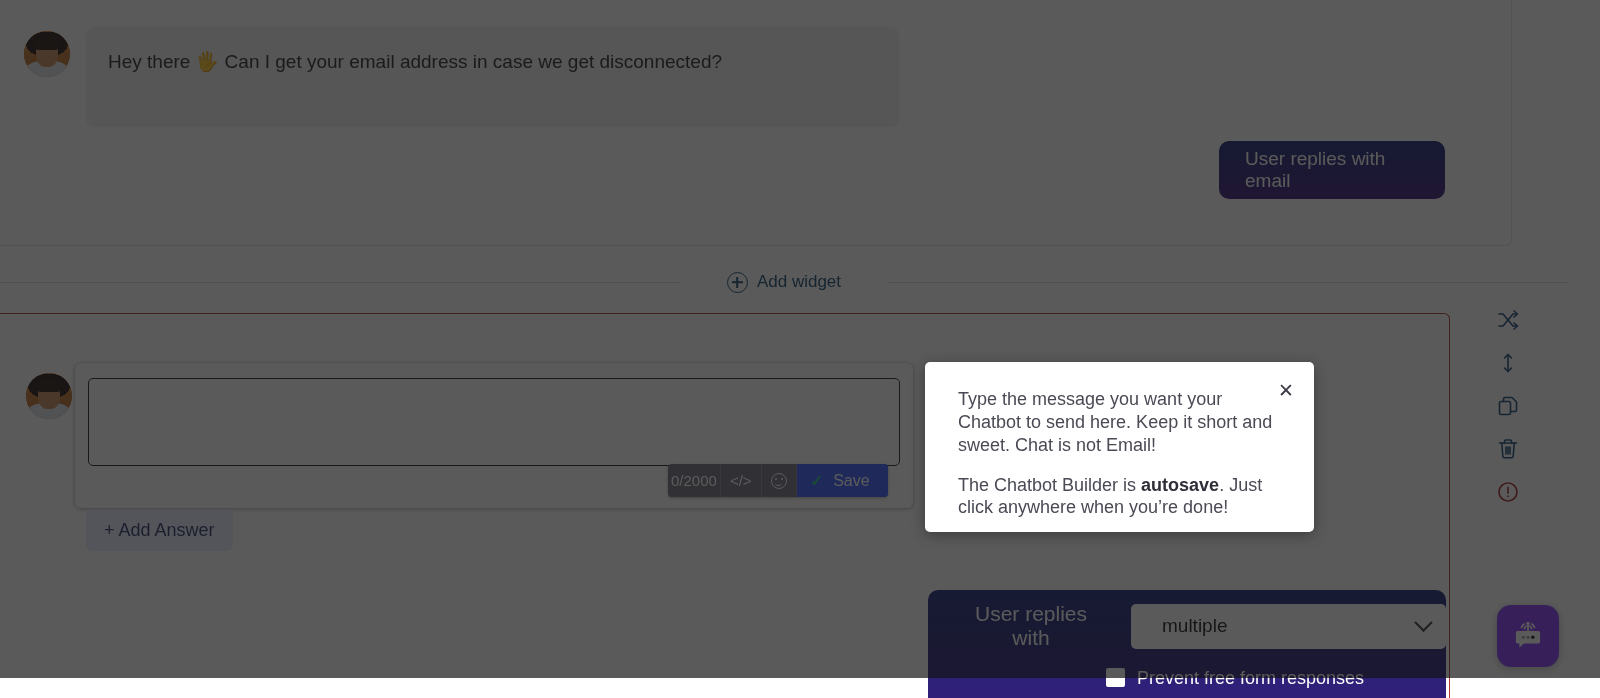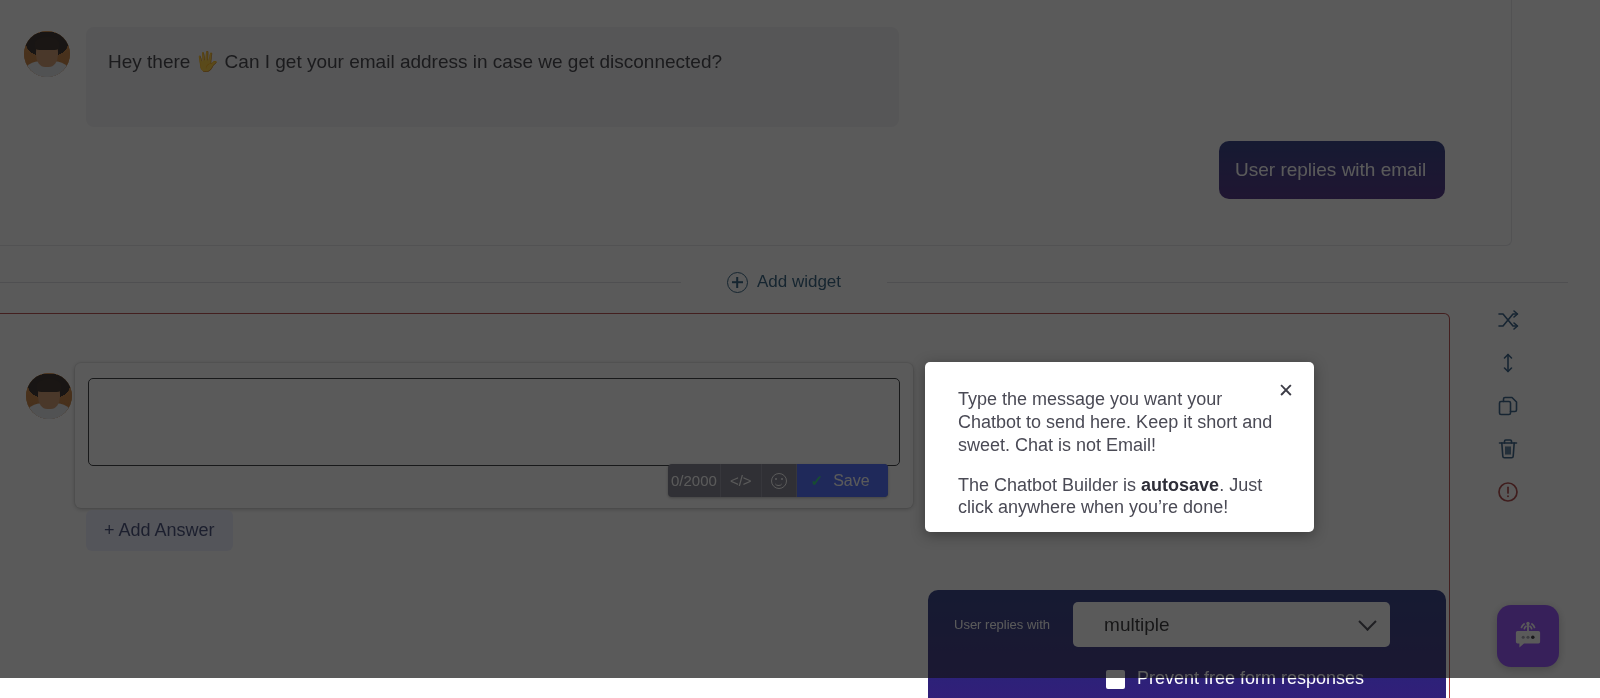--- a/index.html
+++ b/index.html
@@ -72,21 +72,21 @@
     line-height: 1.35;
     padding: 22px 22px;
   }
 
   .pill-reply {
     position: absolute;
     border-radius: 10px;
     color: #ffffff;
     font-size: 19px;
     display: flex; align-items: center;
-    padding: 0 16px;
+    padding: 0 26px;
     background: linear-gradient(180deg, #1b2a7a 0%, #3c1a78 100%);
   }
 
   
   .addwidget-row {
     position: absolute;
     left: 0; top: 268px; width: 1568px; height: 28px;
     display: flex; align-items: center; justify-content: center;
     gap: 12px;
   }
@@ -209,42 +209,42 @@
     left: 928px; top: 590px;
     width: 518px; height: 160px;
     background: linear-gradient(180deg, #1b2a7a 0%, #3c1a78 100%);
     border-radius: 10px;
     color: #ffffff;
   }
   .rp-row {
     position: absolute; left: 26px; top: 12px;
     display: flex; align-items: center; gap: 23px;
   }
-  .rp-label { font-size: 13px; color: #ffffff; text-align: center; }
+  .rp-label { font-size: 21px; color: #ffffff; text-align: center; }
   .rp-select {
     position: relative;
     width: 317px; height: 45px;
     background: #ffffff;
     border-radius: 5px;
     display: flex; align-items: center;
     padding: 0 31px;
     color: #1d1d1f;
     font-size: 19px;
     cursor: pointer;
   }
   .rp-chevron {
     position: absolute; right: 16px; top: 50%;
     width: 13px; height: 13px;
     border-right: 2.4px solid #3a3a44;
     border-bottom: 2.4px solid #3a3a44;
     transform: translateY(-75%) rotate(45deg);
   }
   .rp-check-row {
     position: absolute; left: 178px; top: 78px;
-    display: flex; align-items: flex-end; gap: 12px;
+    display: flex; align-items: flex-start; gap: 12px;
   }
   .rp-box {
     width: 19px; height: 19px; background: #ffffff;
     border-radius: 2px; flex: none; cursor: pointer;
   }
   .rp-check-label { font-size: 18px; color: #ffffff; }
 
   
   .rail {
     position: absolute;

